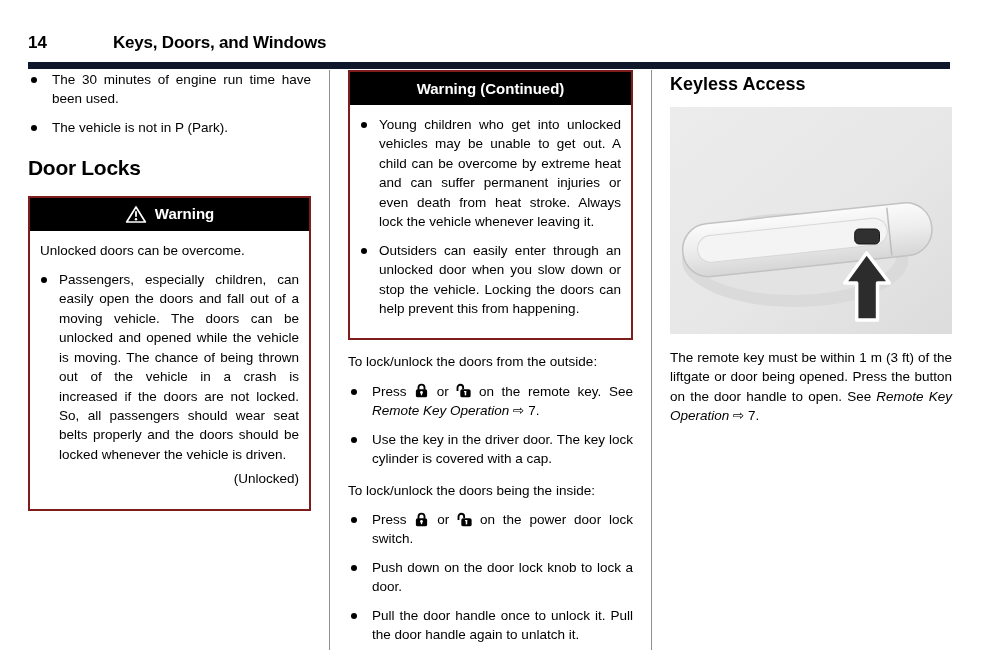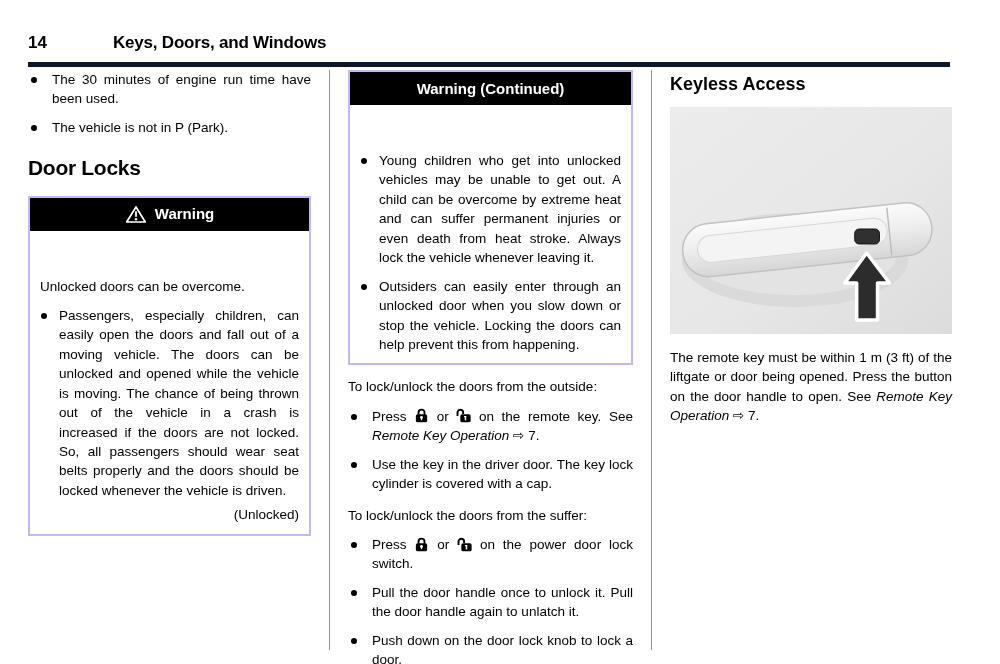--- a/index.html
+++ b/index.html
@@ -5,21 +5,21 @@
   html,body { margin:0; padding:0; background:#fff; }
   .page {
     position:relative; width:1000px; height:664px; background:#ffffff;
     font-family:"Liberation Sans","DejaVu Sans",sans-serif;
     font-size:13.5px; line-height:1.44; color:#000; overflow:hidden;
   }
   
   .header {
     position:absolute; left:28px; right:50px; top:0; height:55px;
     display:flex; align-items:flex-end; padding-bottom:7px;
-    border-bottom:5px solid #0f172a;
+    border-bottom:7px solid #0f172a;
   }
   .header .pagenum { font-weight:bold; font-size:17px; }
   .header .ptitle  { font-weight:bold; font-size:17px; margin-left:66px; letter-spacing:-0.2px; }
 
   
   .columns {
     position:absolute; left:28px; right:48px; top:70px; bottom:14px;
     display:flex; align-items:stretch;
   }
   .col { min-width:0; }
@@ -40,27 +40,27 @@
   }
   ul.bullets.tight li { padding-left:19px; }
   ul.bullets.tight li::before { left:1px; }
   ul.bullets li:last-child { margin-bottom:0; }
 
   .section-h1 { font-weight:bold; font-size:21px; letter-spacing:-0.3px; margin:16px 0 12px 0; }
   .section-h2 { font-weight:bold; font-size:18px; margin:2px 0 9px 0; }
   .lead { margin:12px 0 10px 0; }
 
   
-  .wbox { border:2px solid #c4b5fd; background:#fff; }
+  .wbox { border:2px solid #7f1d1d; background:#fff; }
   .wbox-header {
     background:#000; color:#fff; height:33px;
     display:flex; align-items:center; justify-content:center; gap:8px;
     font-weight:bold; font-size:15px;
   }
-  .wbox-body { padding:10px 10px 9px 10px;margin-top:36px; }
+  .wbox-body { padding:10px 10px 20px 10px; }
   .wbox-body .intro { margin:0 0 10px 0; }
   .continued { text-align:right; margin-top:5px; }
 
   
   .inline-icon { display:inline-block; width:15px; height:15px; vertical-align:-2.5px; }
   .inline-icon svg { display:block; width:100%; height:100%; }
   .tri-icon { display:inline-block; width:22px; height:19px; }
   .tri-icon svg { display:block; width:100%; height:100%; }
 
   
@@ -137,35 +137,35 @@
                 <rect x="7.35" y="10.6" width="1.3" height="2.4" fill="#fff"></rect>
               </svg></span><span> or </span><span class="inline-icon"><svg viewBox="0 0 16 16">
                 <path d="M1.6 8.6 V4.9 a3 3 0 0 1 6 0 V6.4" fill="none" stroke="#000" stroke-width="2"></path>
                 <rect x="4.6" y="6.6" width="11" height="8.6" rx="2" fill="#000"></rect>
                 <rect x="9.3" y="8.6" width="1.6" height="4.6" fill="#fff"></rect>
                 <rect x="8.5" y="8.6" width="2.4" height="1.2" fill="#fff"></rect>
               </svg></span><span> on the remote key. See </span><span class="it">Remote Key Operation</span><span> ⇨ 7.</span></li>
           <li><span>Use the key in the driver door. The key lock cylinder is covered with a cap.</span></li>
         </ul>
 
-      <p class="lead">To lock/unlock the doors from the suffer:</p>
+      <p class="lead">To lock/unlock the doors being the inside:</p>
       <ul class="bullets">
           <li><span>Press </span><span class="inline-icon"><svg viewBox="0 0 16 16">
                 <path d="M4.8 7.2 V4.9 a3.2 3.2 0 0 1 6.4 0 V7.2" fill="none" stroke="#000" stroke-width="2"></path>
                 <rect x="2" y="6.6" width="12" height="8.6" rx="2" fill="#000"></rect>
                 <circle cx="8" cy="10.1" r="1.5" fill="#fff"></circle>
                 <rect x="7.35" y="10.6" width="1.3" height="2.4" fill="#fff"></rect>
               </svg></span><span> or </span><span class="inline-icon"><svg viewBox="0 0 16 16">
                 <path d="M1.6 8.6 V4.9 a3 3 0 0 1 6 0 V6.4" fill="none" stroke="#000" stroke-width="2"></path>
                 <rect x="4.6" y="6.6" width="11" height="8.6" rx="2" fill="#000"></rect>
                 <rect x="9.3" y="8.6" width="1.6" height="4.6" fill="#fff"></rect>
                 <rect x="8.5" y="8.6" width="2.4" height="1.2" fill="#fff"></rect>
               </svg></span><span> on the power door lock switch.</span></li>
+          <li><span>Push down on the door lock knob to lock a door.</span></li>
           <li><span>Pull the door handle once to unlock it. Pull the door handle again to unlatch it.</span></li>
-          <li><span>Push down on the door lock knob to lock a door.</span></li>
         </ul>
     </div>
 
     <div class="vdivider"></div>
 
     <div class="col col-right">
       <h3 class="section-h2">Keyless Access</h3>
 
       <div class="figure">
         <svg viewBox="0 0 284 227" preserveAspectRatio="none">

